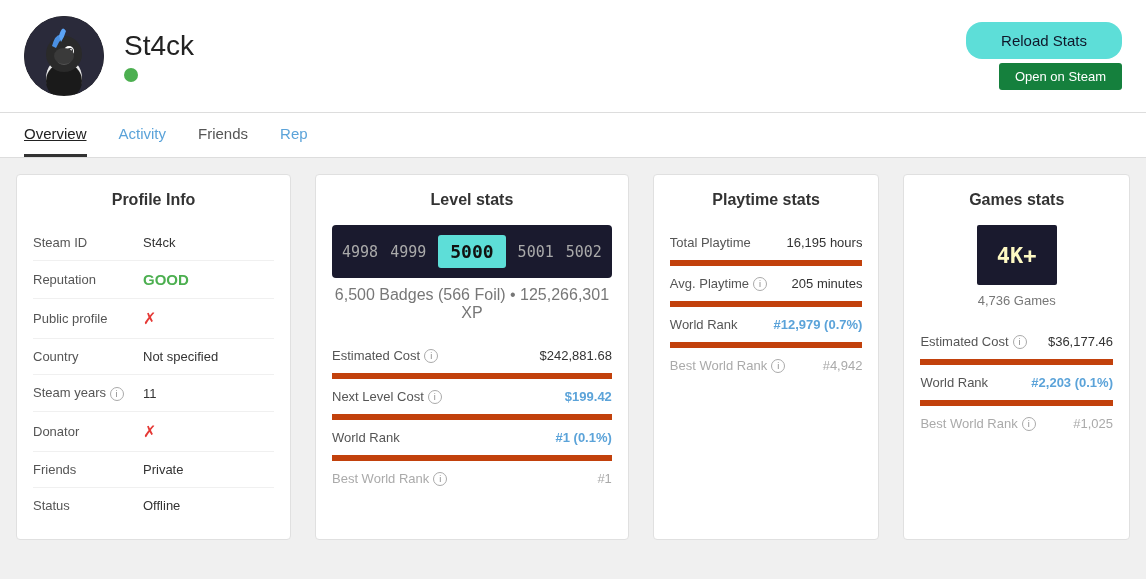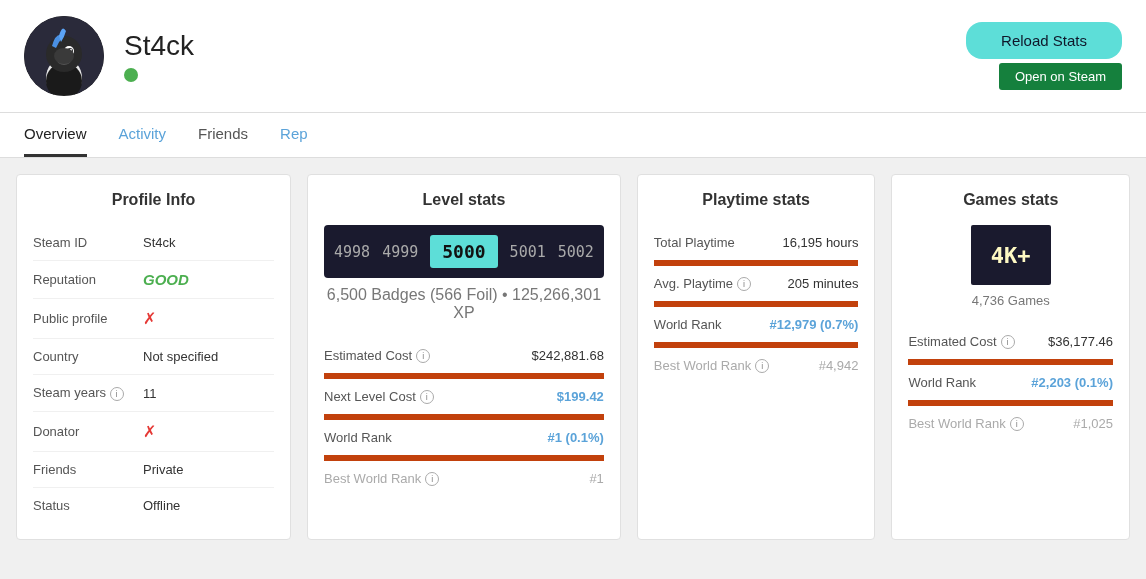--- a/index.html
+++ b/index.html
@@ -9,33 +9,33 @@
     .avatar { width: 80px; height: 80px; border-radius: 50%; background: #222; overflow: hidden; position: relative; flex-shrink: 0; }
     .online-dot { width: 14px; height: 14px; background: #4caf50; border-radius: 50%; margin-top: 6px; }
     .username-area { display: flex; flex-direction: column; }
     .username { font-size: 28px; font-weight: 400; color: #222; }
     .header-right { margin-left: auto; display: flex; flex-direction: column; align-items: flex-end; gap: 4px; }
     .reload-btn { background: #5dded8; border: none; padding: 10px 35px; font-size: 15px; cursor: pointer; border-radius: 16px; color: #0f172a; font-weight: 500; }
     .open-steam-btn { background: #15803d; color: #fff; border: none; padding: 6px 16px; font-size: 13px; cursor: pointer; border-radius: 3px; }
 
     .nav { background: #fff; border-bottom: 1px solid #ddd; padding: 0 24px; display: flex; gap: 32px; }
     .nav-item { padding: 12px 0; font-size: 15px; cursor: pointer; color: #555; border-bottom: 3px solid transparent; text-decoration: none; }
-    .nav-item.active { color: #222; border-bottom: 3px solid #333; font-weight: 500; }
+    .nav-item.active { color: #222; border-bottom: 3px solid #333; font-weight: 500; text-decoration: underline; }
     .nav-item.blue { color: #5ba3d9; }
 
-    .content { padding: 16px; display: grid; grid-template-columns: 275px 1fr 1fr 1fr; gap: 16px; }
+    .content { padding: 16px; display: grid; grid-template-columns: 275px 1fr 1fr 1fr; gap: 24px; }
 
     .card { background: #fff; border-radius: 4px; border: 1px solid #e0e0e0; padding: 16px; }
     .card-title { font-size: 16px; font-weight: 600; text-align: center; margin-bottom: 16px; color: #333; }
 
     .profile-row { display: flex; padding: 10px 0; border-bottom: 1px solid #f0f0f0; align-items: center; }
     .profile-row:last-child { border-bottom: none; }
     .profile-label { width: 110px; font-weight: 500; color: #555; font-size: 13px; flex-shrink: 0; }
     .profile-value { color: #333; font-size: 13px; }
-    .profile-value.green { color: #4caf50; font-weight: 600; font-size: 15px; font-style: italic; }
+    .profile-value.green { color: #4caf50; font-weight: 600; font-size: 15px; }
     .profile-value.red-icon { color: #e53935; font-size: 16px; }
 
     .level-display { background: #1a1a2e; border-radius: 4px; padding: 10px; display: flex; align-items: center; justify-content: center; gap: 12px; margin-bottom: 8px; }
     .level-num { color: #888; font-size: 16px; font-family: monospace; }
     .level-num.current { background: #5dded8; color: #111; padding: 6px 12px; border-radius: 3px; font-size: 18px; font-weight: 700; }
     .level-num.adjacent { color: #aaa; font-size: 15px; }
 
     .xp-info { text-align: center; color: #777; font-size: 16px; margin-bottom: 16px; }
 
     .stat-row { display: flex; padding: 10px 0; border-bottom: 6px solid #c2410c; align-items: center; justify-content: space-between; }

